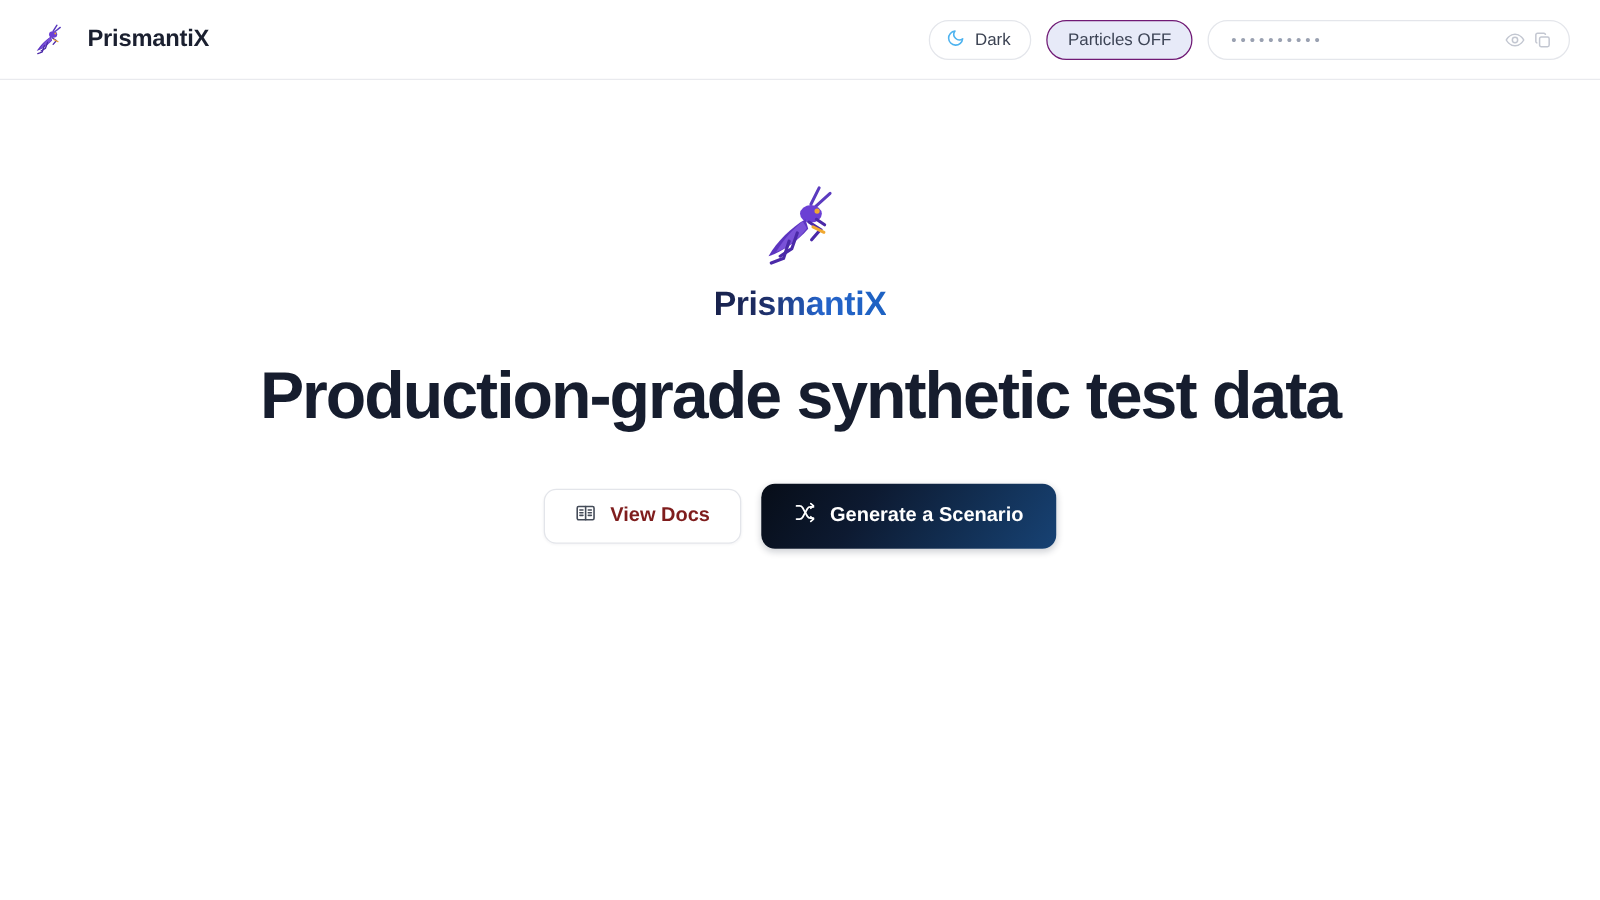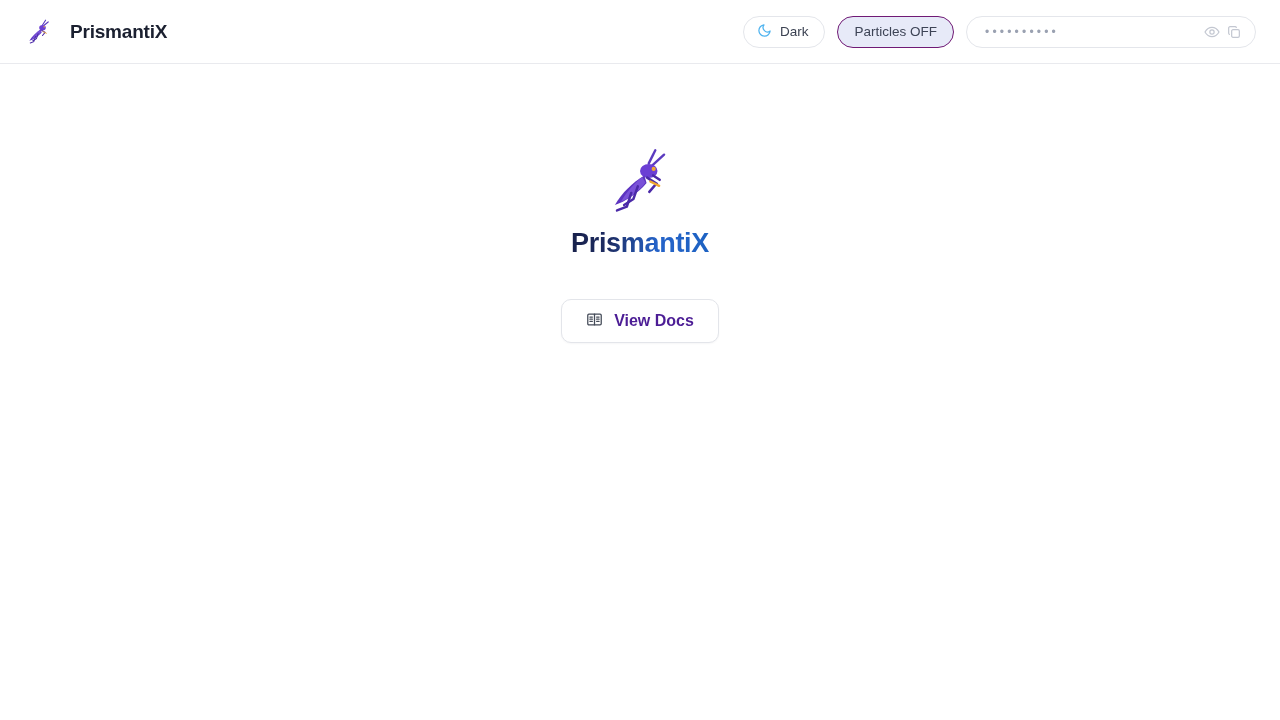--- a/index.html
+++ b/index.html
@@ -193,21 +193,21 @@
     font-size: 16px;
     white-space: nowrap;
   }
 
   .btn-secondary {
     height: 44px;
     padding: 0 24px;
     border-radius: 10px;
     background: #ffffff;
     border: 1px solid #e3e5ea;
-    color: #4c1d95;
+    color: #7f1d1d;
     font-weight: 600;
     box-shadow: 0 1px 2px rgba(16,24,40,0.04);
   }
 
   .btn-primary {
     height: 52px;
     padding: 0 26px;
     border-radius: 11px;
     border: none;
     background: linear-gradient(125deg, #070d18 0%, #0d1a31 35%, #123055 70%, #174274 100%);
@@ -298,33 +298,45 @@
           <path d="M30 36 L26 47.5 L17.5 53"></path>
           <path d="M24 42 L20 54.5 L11 58"></path>
           <path d="M44 26 L50 30"></path>
         </g>
         <path d="M41.5 31.5 L49.5 35.5" stroke="#f0a830" stroke-width="2.2" stroke-linecap="round"></path>
       </svg>
     </div>
 
     <div class="wordmark">PrismantiX</div>
 
+    <h1 class="headline">Production-grade synthetic test data</h1>
 
 
     <div class="cta-row">
 
       <div class="btn btn-secondary">
         <span class="icon-docs">
           <svg width="17" height="17" viewBox="0 0 24 24" fill="none" stroke="#444b58" stroke-width="1.8" stroke-linecap="round" stroke-linejoin="round">
             <rect x="2.5" y="4.5" width="19" height="15" rx="1.6"></rect>
             <path d="M12 4.5v15"></path>
             <path d="M5.5 8.5h3.5M5.5 11.5h3.5M5.5 14.5h3.5"></path>
             <path d="M15 8.5h3.5M15 11.5h3.5M15 14.5h3.5"></path>
           </svg>
         </span>
         <span>View Docs</span>
       </div>
 
+      <div class="btn btn-primary">
+        <span class="icon-scenario">
+          <svg width="18" height="18" viewBox="0 0 24 24" fill="none" stroke="#ffffff" stroke-width="1.9" stroke-linecap="round" stroke-linejoin="round">
+            <path d="M3 5h3.2c1.4 0 2.6.8 3.3 2l5 9c.7 1.2 1.9 2 3.3 2H21"></path>
+            <path d="M3 19h3.2c1.4 0 2.6-.8 3.3-2l5-9c.7-1.2 1.9-2 3.3-2H21"></path>
+            <path d="M18.2 2.6 21 5l-2.8 2.4"></path>
+            <path d="M18.2 16.6 21 19l-2.8 2.4"></path>
+          </svg>
+        </span>
+        <span>Generate a Scenario</span>
+      </div>
 
     </div>
   </div>
 
 </div>
 
 </body></html>

